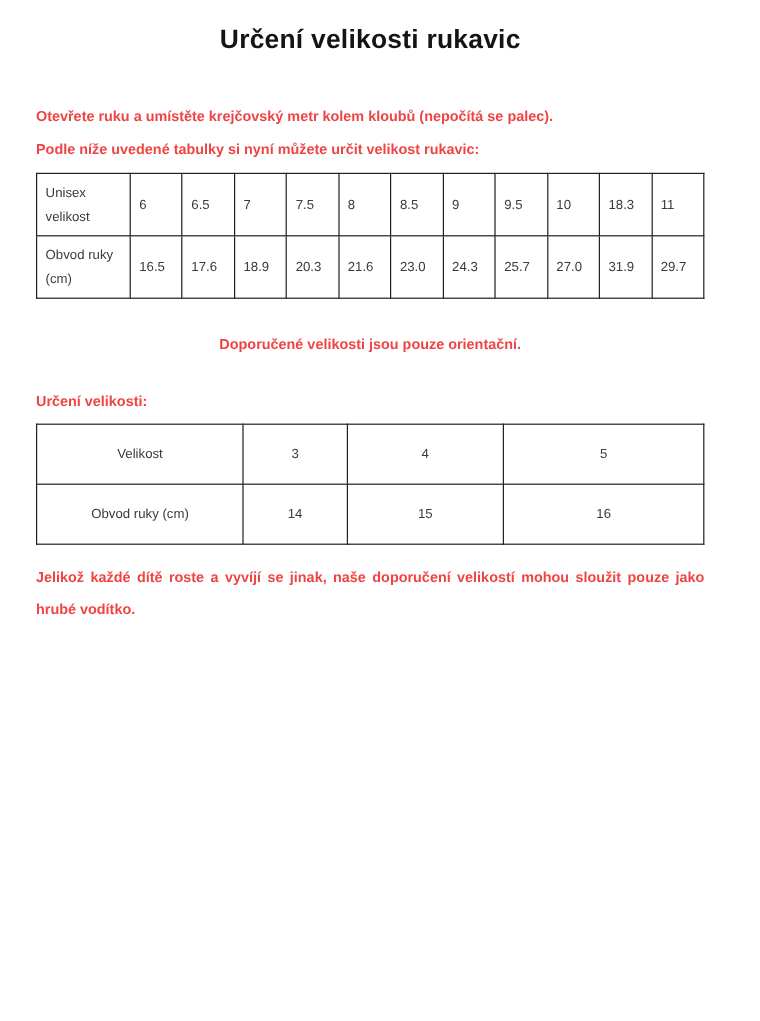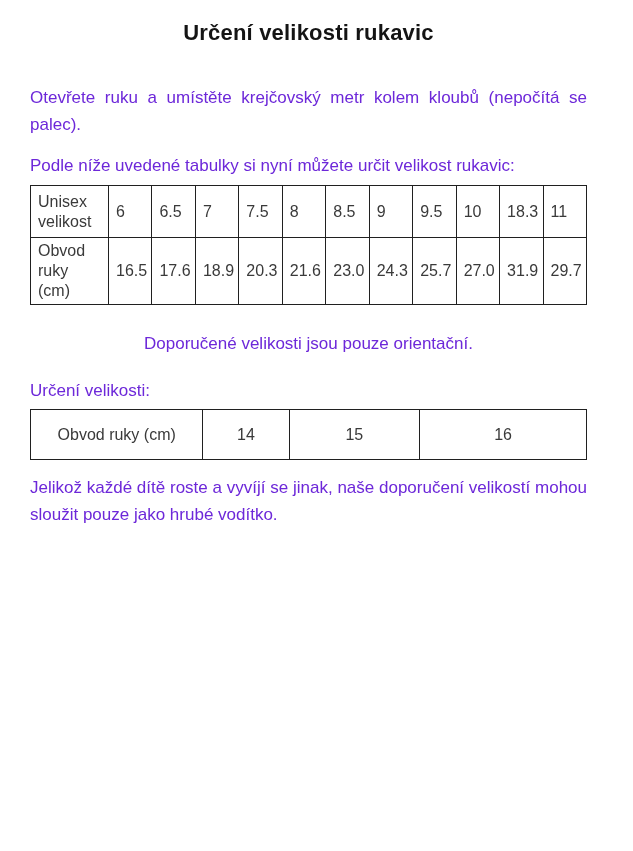--- a/index.html
+++ b/index.html
@@ -18,36 +18,37 @@
     overflow: hidden;
   }
   .doc-title {
     font-size: 22px;
     font-weight: bold;
     color: #141414;
     text-align: center;
     letter-spacing: 0.2px;
   }
   .body-text {
-    font-size: 17px;
+    font-size: 12px;
     line-height: 27px;
     text-align: justify;
-    color: #6d28d9;
+    color: #ef4444;
+    font-weight: bold;
   }
   .p1  { margin-top: 38px; }
   .p2  { margin-top: 22px; }
-  .p3  { margin-top: 14px; }
+  .p3  { }
   .note1 { margin-top: 25px; text-align: center; }
   .children-heading { margin-top: 20px; text-align: left; }
   .note2 { margin-top: 14px; }
 
   table {
     border-collapse: collapse;
     width: 100%;
-    font-size: 16px;
+    font-size: 11px;
     color: #3a3a3a;
   }
   td {
     border: 1.5px solid #202020;
     vertical-align: middle;
   }
   .t1 { margin-top: 6px; table-layout: fixed; }
   .t1 td {
     height: 52px;
     padding: 3px 4px 3px 7px;
@@ -134,20 +135,26 @@
   <div class="body-text children-heading">Určení velikosti:</div>
 
   <table class="t2">
     <colgroup>
       <col style="width:31%">
       <col style="width:15.5%">
       <col style="width:23.5%">
       <col style="width:30%">
     </colgroup>
     <tbody>
+      <tr>
+        <td>Velikost</td>
+      <td>3</td>
+          <td>4</td>
+          <td>5</td>
+        </tr>
       <tr>
         <td>Obvod ruky (cm)</td>
       <td>14</td>
           <td>15</td>
           <td>16</td>
         </tr>
     </tbody>
   </table>
 
   <div class="body-text note2">Jelikož každé dítě roste a vyvíjí se jinak, naše doporučení velikostí mohou sloužit pouze jako hrubé vodítko.</div>

